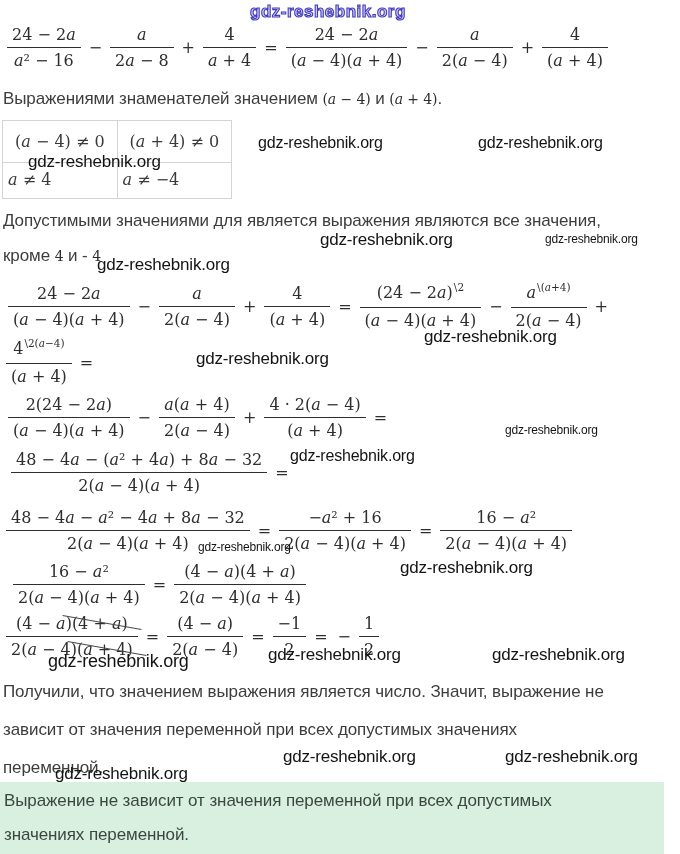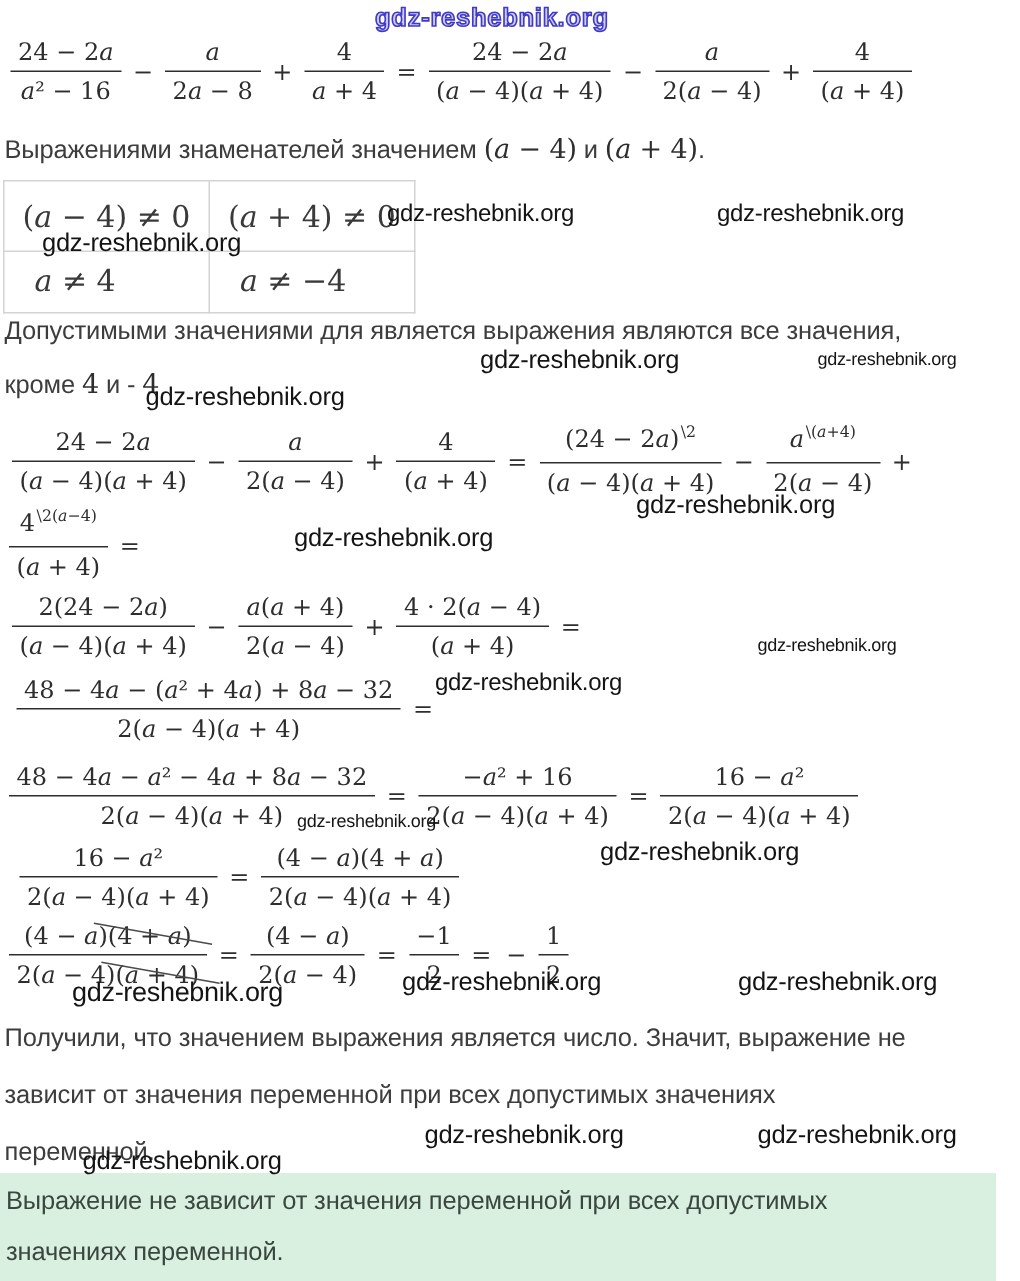--- a/index.html
+++ b/index.html
@@ -1,26 +1,26 @@
 <!DOCTYPE html>
 <html><head>
 <meta charset="utf-8">
 <style>
   html,body{margin:0;padding:0;background:#fff;}
   .page{position:relative;width:680px;height:854px;background:#ffffff;overflow:hidden;
         font-family:"Liberation Sans",sans-serif;}
   
   .txt{position:absolute;font-size:17px;color:#3d3d3d;white-space:nowrap;letter-spacing:-0.1px;}
   
-  .mjs,.mnum{font-family:"DejaVu Serif",serif;font-size:18px;color:#2e2e2e;}
+  .mjs,.mnum{font-family:"DejaVu Serif",serif;font-size:14px;color:#2e2e2e;}
   
   table.cond{position:absolute;left:2px;top:120px;border-collapse:collapse;background:#fff;}
-  table.cond td{border:1px solid #d4d4d4;font-family:"DejaVu Serif",serif;font-size:20px;
+  table.cond td{border:1px solid #d4d4d4;font-family:"DejaVu Serif",serif;font-size:16px;
         color:#3a3a3a;padding:11px 12px;min-width:88px;white-space:nowrap;}
-  table.cond tr.r2 td{padding:7px 20px 9px;}
+  table.cond tr.r2 td{padding:7px 5px 9px;}
   
   .mline{position:absolute;display:flex;align-items:center;white-space:nowrap;
         font-family:"DejaVu Serif",serif;font-size:16px;color:#2e2e2e;}
   .fr{display:inline-flex;flex-direction:column;margin:0 3px;}
   .fr .nu{text-align:center;padding:0 5px 2px;line-height:21px;}
   .fr .de{text-align:center;border-top:1.4px solid #2e2e2e;padding:2px 5px 0;line-height:21px;}
   .op{margin:0 5px;line-height:21px;}
   .am{font-size:10.5px;position:relative;top:-7px;margin-left:1px;}
   .xx{position:relative;display:inline-block;}
   .xx::after{content:"";position:absolute;left:-10px;right:-14px;top:45%;

